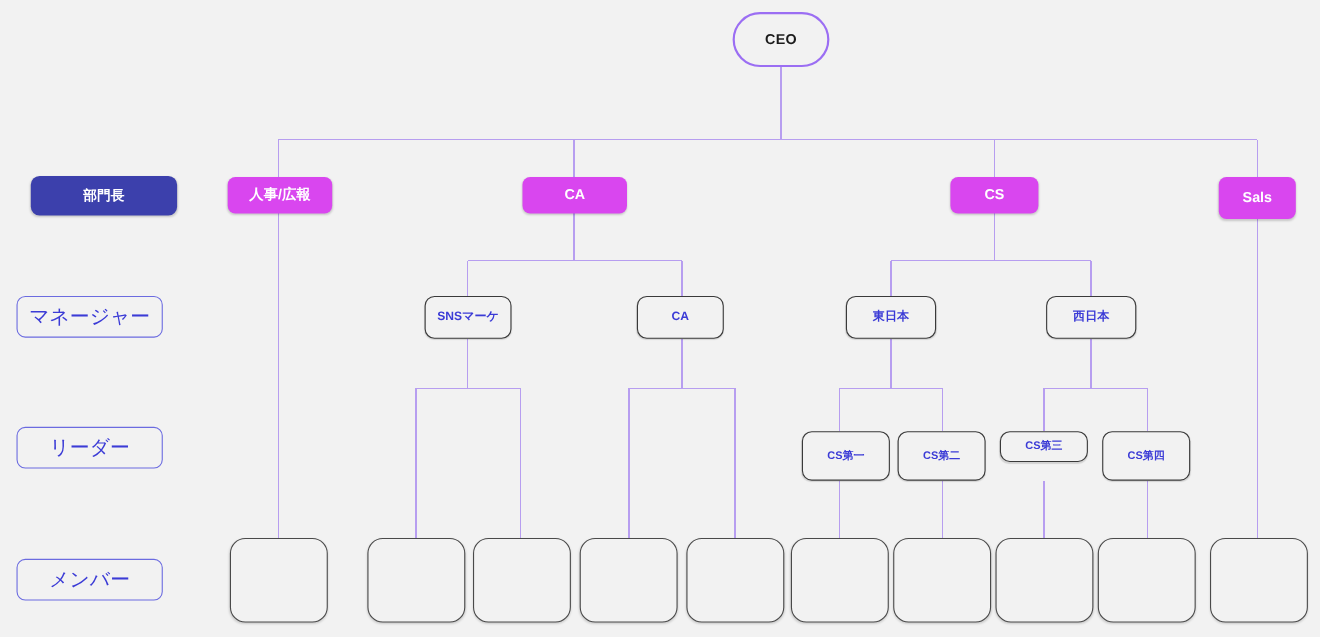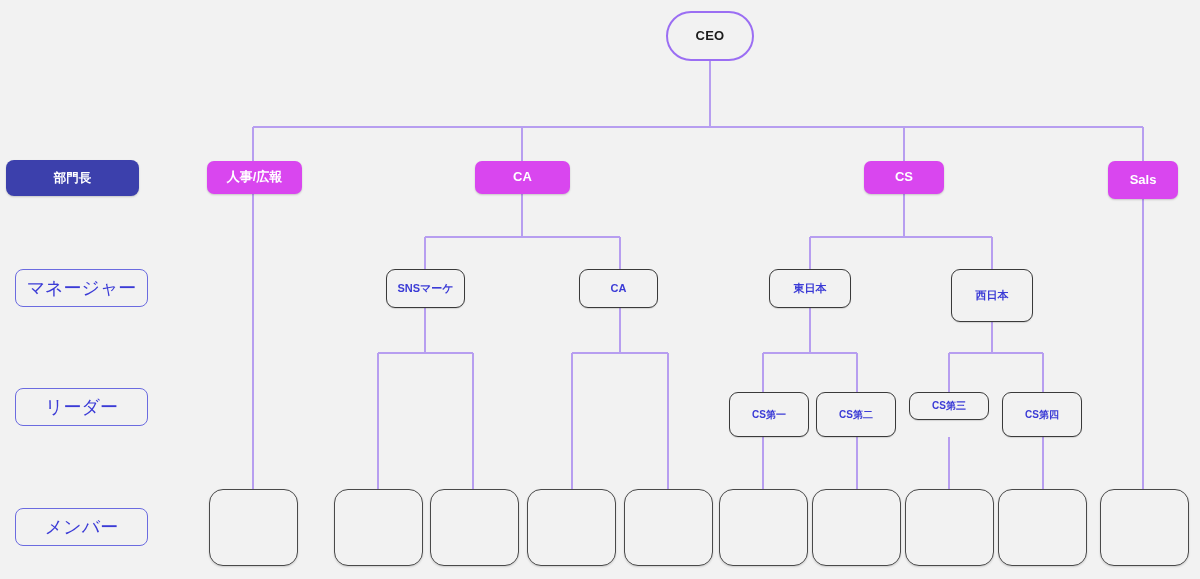--- a/index.html
+++ b/index.html
@@ -135,35 +135,35 @@
       <path d="M949,353 L1043,353" stroke="#b79ef0" stroke-width="1.3" fill="none" shape-rendering="crispEdges"></path>
       <path d="M949,353 L949,392" stroke="#b79ef0" stroke-width="1.3" fill="none" shape-rendering="crispEdges"></path>
       <path d="M1043,353 L1043,392" stroke="#b79ef0" stroke-width="1.3" fill="none" shape-rendering="crispEdges"></path>
       <path d="M763,437 L763,489" stroke="#b79ef0" stroke-width="1.3" fill="none" shape-rendering="crispEdges"></path>
       <path d="M857,437 L857,489" stroke="#b79ef0" stroke-width="1.3" fill="none" shape-rendering="crispEdges"></path>
       <path d="M949,437 L949,489" stroke="#b79ef0" stroke-width="1.3" fill="none" shape-rendering="crispEdges"></path>
       <path d="M1043,437 L1043,489" stroke="#b79ef0" stroke-width="1.3" fill="none" shape-rendering="crispEdges"></path>
     </svg>
 
   <div id="legend-layer">
-      <div class="node legend-filled" style="left: 6px; top: 160px; width: 133px; height: 36px;">部門長</div>
+      <div class="node legend-filled" style="left: 28px; top: 160px; width: 133px; height: 36px;">部門長</div>
       <div class="node legend-outline" style="left: 15px; top: 269px; width: 133px; height: 38px;">マネージャー</div>
       <div class="node legend-outline" style="left: 15px; top: 388px; width: 133px; height: 38px;">リーダー</div>
       <div class="node legend-outline" style="left: 15px; top: 508px; width: 133px; height: 38px;">メンバー</div>
     </div>
   <div id="nodes-layer">
       <div class="node ceo" style="left: 666px; top: 11px; width: 88px; height: 50px;">CEO</div>
       <div class="node dept" style="left: 207px; top: 161px; width: 95px; height: 33px;">人事/広報</div>
       <div class="node dept" style="left: 475px; top: 161px; width: 95px; height: 33px;">CA</div>
       <div class="node dept" style="left: 864px; top: 161px; width: 80px; height: 33px;">CS</div>
       <div class="node dept" style="left: 1108px; top: 161px; width: 70px; height: 38px;">Sals</div>
       <div class="node outlined" style="left: 386px; top: 269px; width: 79px; height: 39px;">SNSマーケ</div>
       <div class="node outlined" style="left: 579px; top: 269px; width: 79px; height: 39px;">CA</div>
       <div class="node outlined" style="left: 769px; top: 269px; width: 82px; height: 39px;">東日本</div>
-      <div class="node outlined" style="left: 951px; top: 269px; width: 82px; height: 53px;">西日本</div>
+      <div class="node outlined" style="left: 951px; top: 269px; width: 82px; height: 39px;">西日本</div>
       <div class="node outlined leader" style="left: 729px; top: 392px; width: 80px; height: 45px;">CS第一</div>
       <div class="node outlined leader" style="left: 816px; top: 392px; width: 80px; height: 45px;">CS第二</div>
       <div class="node outlined leader" style="left: 909px; top: 392px; width: 80px; height: 28px;">CS第三</div>
       <div class="node outlined leader" style="left: 1002px; top: 392px; width: 80px; height: 45px;">CS第四</div>
       <div class="node member" style="left: 209px; top: 489px; width: 89px; height: 77px;"></div>
       <div class="node member" style="left: 334px; top: 489px; width: 89px; height: 77px;"></div>
       <div class="node member" style="left: 430px; top: 489px; width: 89px; height: 77px;"></div>
       <div class="node member" style="left: 527px; top: 489px; width: 89px; height: 77px;"></div>
       <div class="node member" style="left: 624px; top: 489px; width: 89px; height: 77px;"></div>
       <div class="node member" style="left: 719px; top: 489px; width: 89px; height: 77px;"></div>

